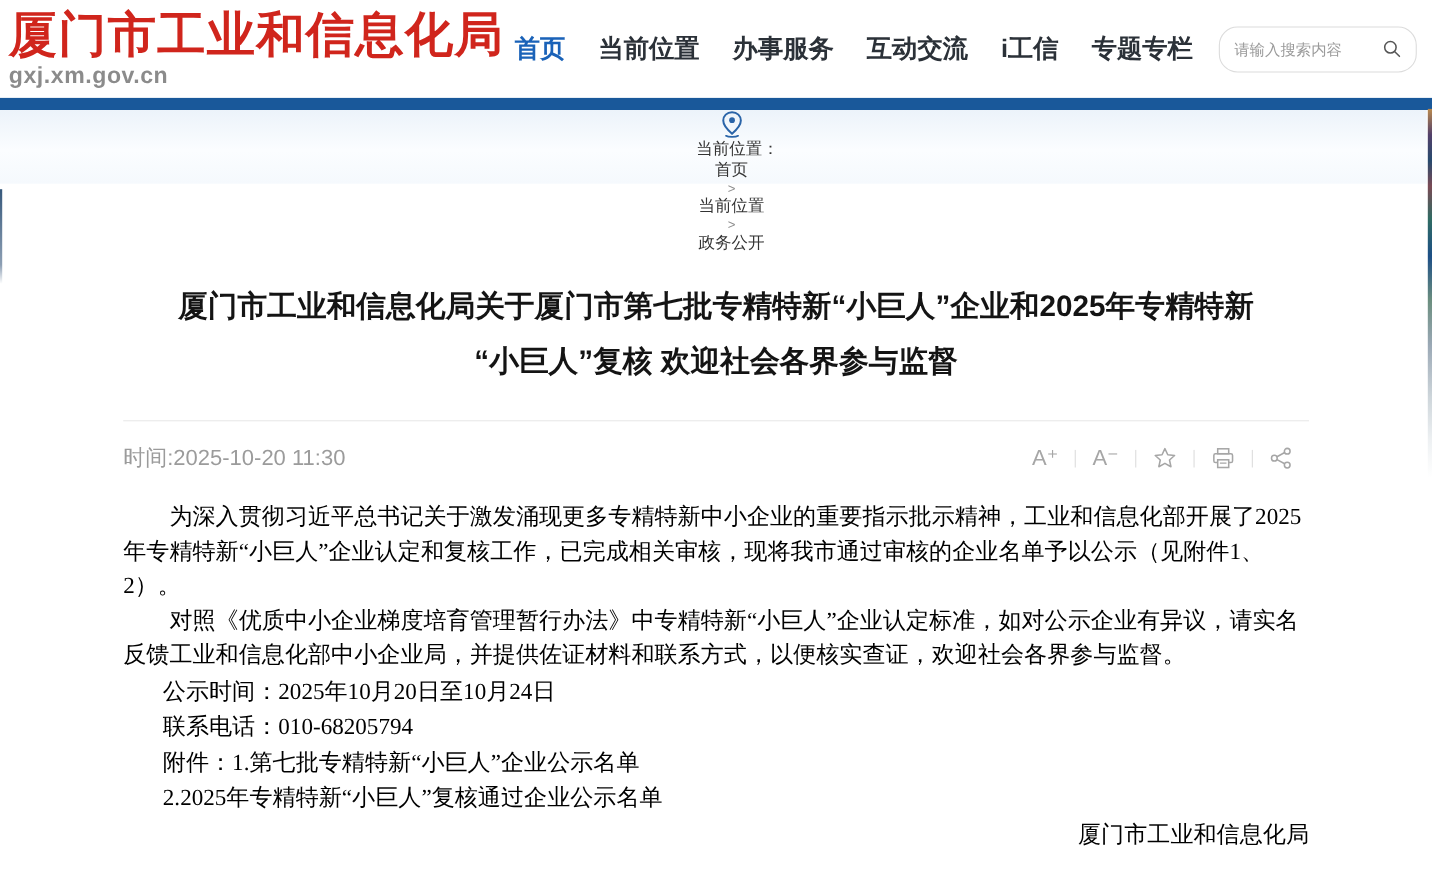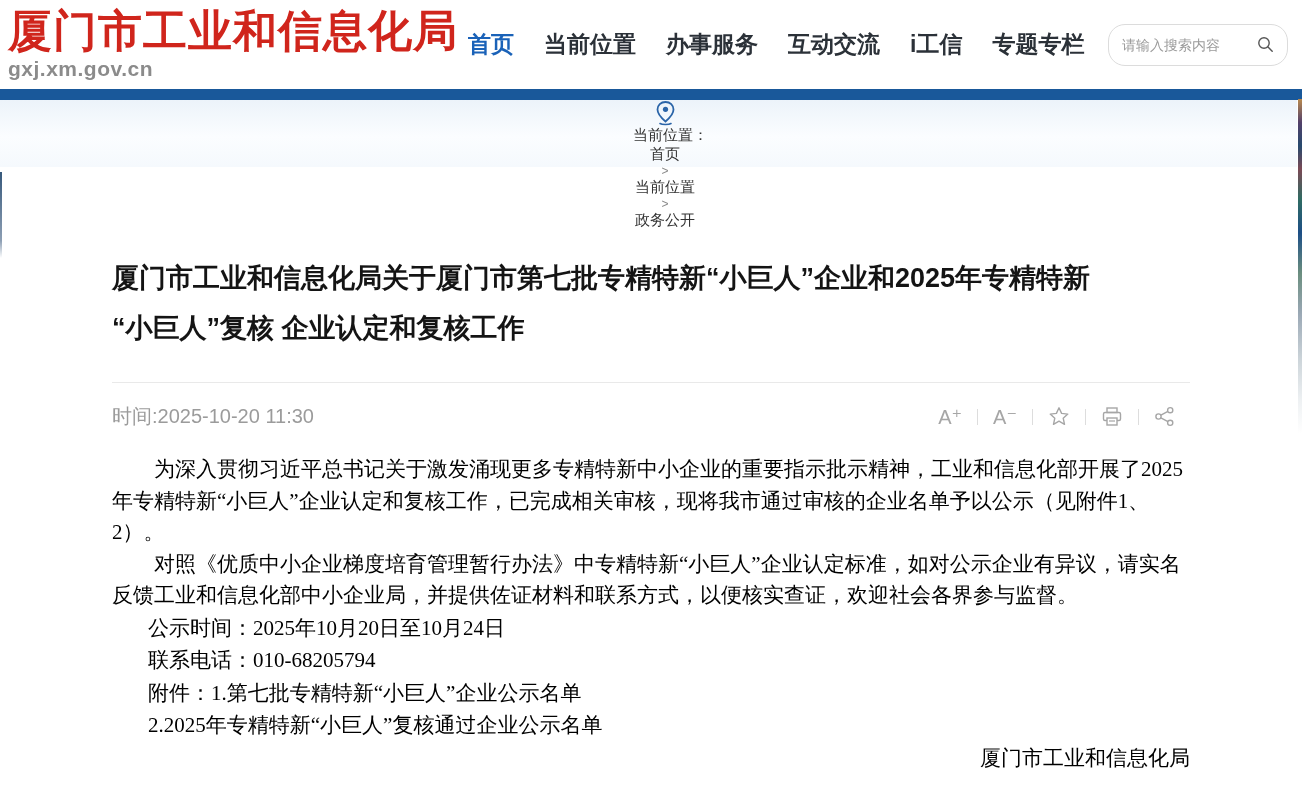--- a/index.html
+++ b/index.html
@@ -27,21 +27,21 @@
   
   .blue-bar { height:11px; background:#19589a; }
   .breadcrumb { height:67px; background:linear-gradient(180deg,#ecf3fa 0%,#fbfdff 55%,#f5f9fd 100%);
     display:flex; align-items:center; padding-left:33px; margin-right:5px;flex-direction:column; }
   .crumb-label { font-size:15px; color:#333; margin-left:11px; }
   .crumb-link { font-size:15px; color:#333; margin:0 5px; cursor:pointer; }
   .crumb-sep { color:#8a8a8a; font-size:12px; margin:0 5px; }
 
   
   .main { padding:0 112px; background:#fff; }
-  .article-title { margin-top:86px; font-size:27px; font-weight:bold;
+  .article-title { margin-top:86px; text-align:center; font-size:27px; font-weight:bold;
     color:#141414; line-height:50px; }
 
   .meta { margin-top:29px; border-top:1px solid #e9e9e9; padding-top:12px; height:56px;
     display:flex; justify-content:space-between; align-items:center; }
   .meta-time { color:#9b9b9b; font-size:20px; }
   .tools { display:flex; align-items:center; color:#a6a6a6; }
   .tool { padding:0 15px; font-size:20px; line-height:1; display:flex; align-items:center; cursor:pointer; color:#a6a6a6; }
   .tool-sep { width:1px; height:16px; background:#ddd; }
   .tool svg { display:block; }
 
@@ -101,21 +101,21 @@
     <span class="crumb-link">首页</span>
     <span class="crumb-sep">&gt;</span>
     <span class="crumb-link">当前位置</span>
     <span class="crumb-sep">&gt;</span>
     <span class="crumb-link">政务公开</span>
   </div>
 
   <div class="main">
     <div class="article-title">
       <div>厦门市工业和信息化局关于厦门市第七批专精特新“小巨人”企业和2025年专精特新</div>
-      <div>“小巨人”复核 企业认定和复核工作</div>
+      <div>“小巨人”复核 欢迎社会各界参与监督</div>
     </div>
 
     <div class="meta">
       <span class="meta-time">时间:2025-10-20 11:30</span>
       <div class="tools">
         <span class="tool">A⁺</span>
         <span class="tool-sep"></span>
         <span class="tool">A⁻</span>
         <span class="tool-sep"></span>
         <span class="tool">

